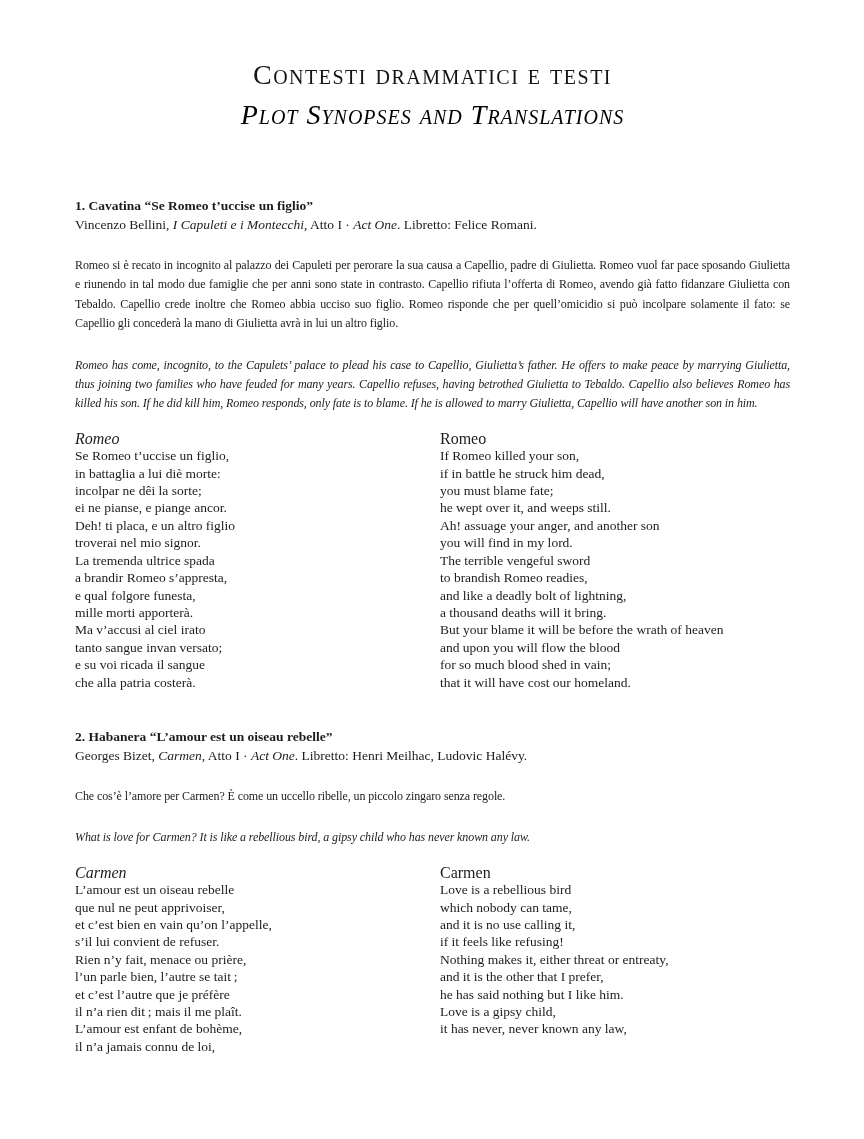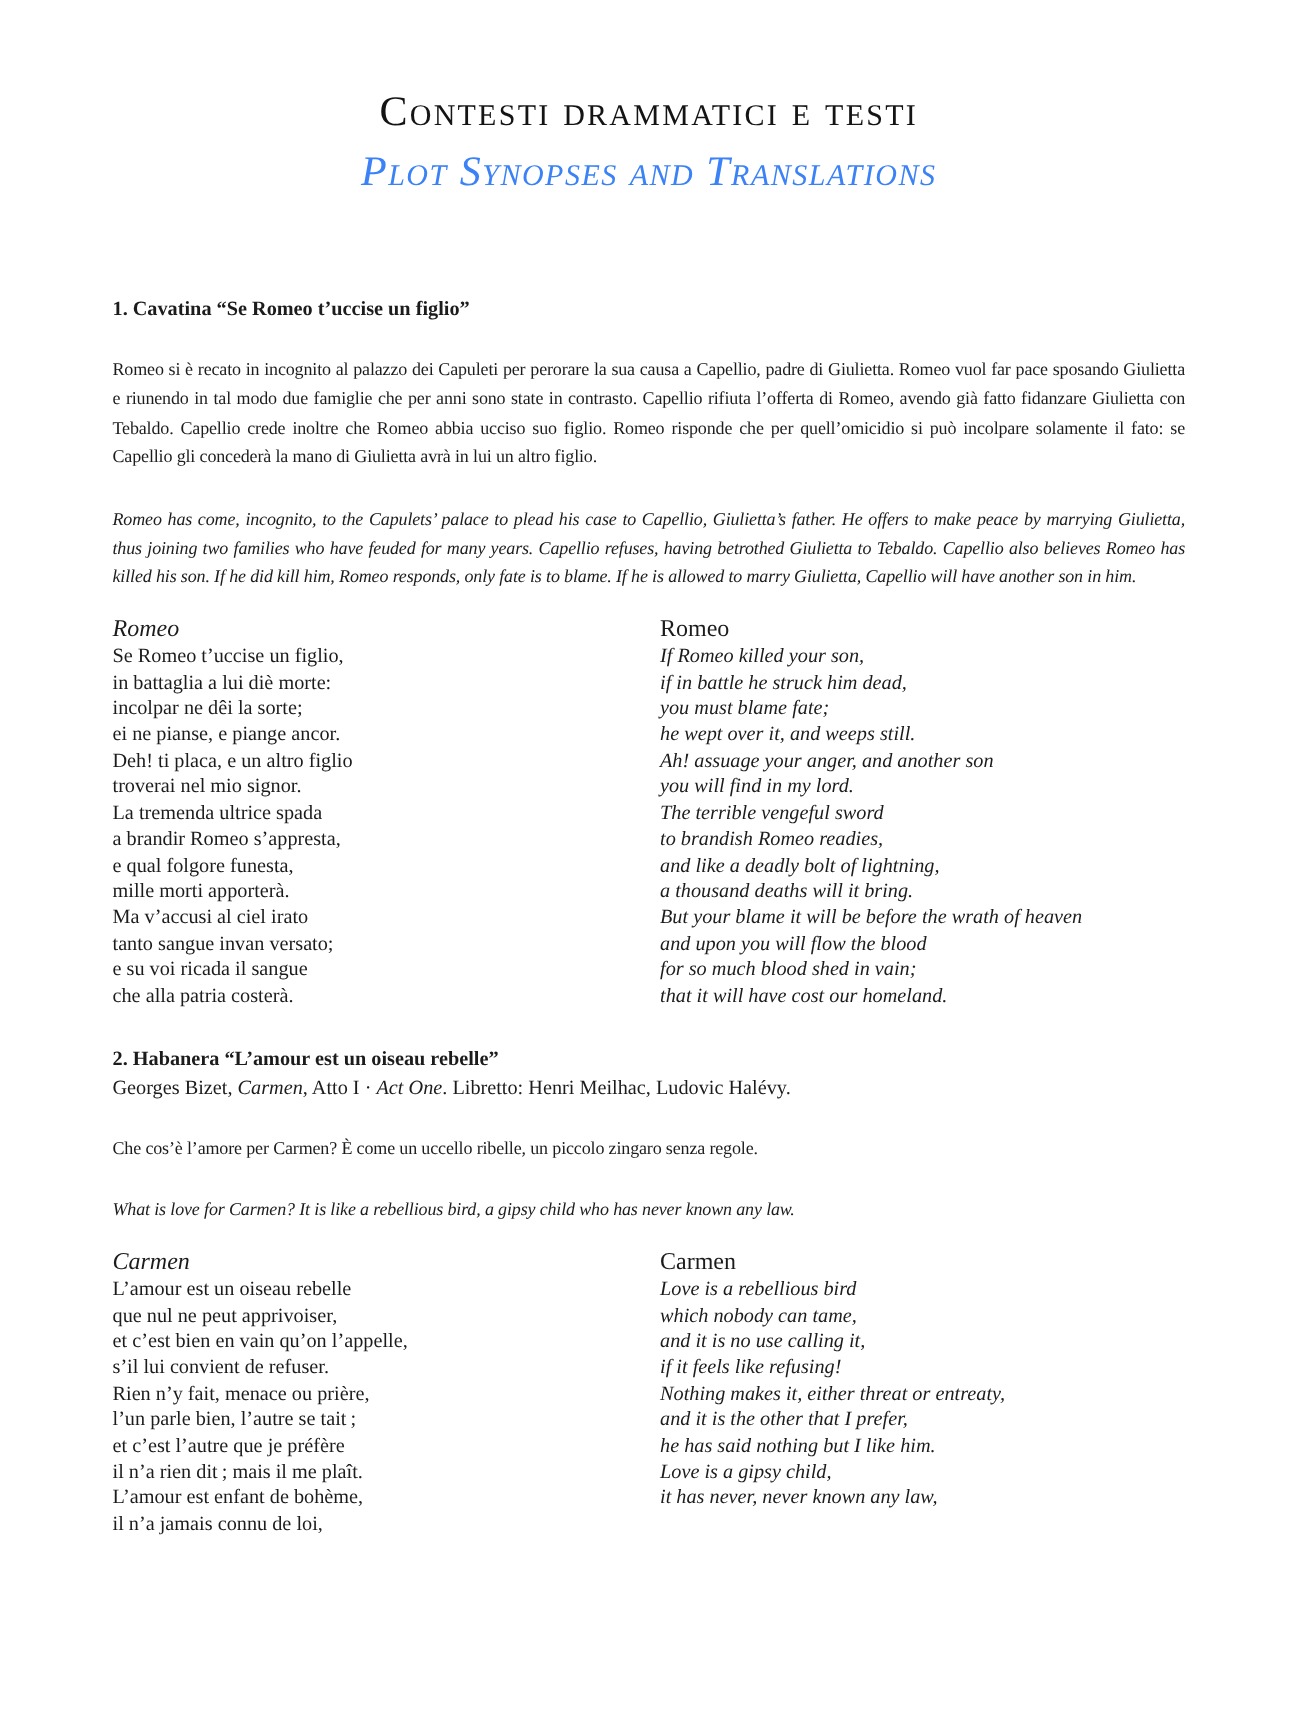--- a/index.html
+++ b/index.html
@@ -35,24 +35,24 @@
     color: #141414;
   }
   .title-sub {
     margin: 2px 0 0 0;
     font-size: 28px;
     font-weight: 400;
     font-style: italic;
     font-variant: small-caps;
     letter-spacing: 1px;
     line-height: 38px;
-    color: #3b82f6;
+    color: #000000;
   }
   .section { margin: 0; }
-  .section + .section { margin-top: 24px; }
+  .section + .section { margin-top: 36px; }
   .sec-heading {
     margin: 0;
     font-size: 13.5px;
     font-weight: 700;
     line-height: 19px;
   }
   .credit {
     margin: 0;
     font-size: 13.5px;
     line-height: 19px;
@@ -74,34 +74,35 @@
   .speaker {
     font-size: 16px;
     line-height: 17.4px;
   }
   .speaker.italic { font-style: italic; }
   .vline {
     font-size: 13.5px;
     line-height: 17.4px;
     white-space: nowrap;
   }
-  .vcol.translation .vline { font-style: italic; }
+  .vcol.translation .vline { }
 </style>
 </head>
 <body>
 
 <main class="page">
 
   <header class="titles">
     <h1 class="title-main">Contesti drammatici e testi</h1>
     <h2 class="title-sub">Plot Synopses and Translations</h2>
   </header>
 
   <section class="section">
     <h3 class="sec-heading">1. Cavatina “Se Romeo t’uccise un figlio”</h3>
+    <p class="credit"><span>Vincenzo Bellini, </span><span class="work">I Capuleti e i Montecchi</span><span>, Atto I · </span><span class="act">Act One</span><span>. Libretto: Felice Romani.</span></p>
     <p class="synopsis italian">Romeo si è recato in incognito al palazzo dei Capuleti per perorare la sua causa a Capellio, padre di Giulietta. Romeo vuol far pace sposando Giulietta e riunendo in tal modo due famiglie che per anni sono state in contrasto. Capellio rifiuta l’offerta di Romeo, avendo già fatto fidanzare Giulietta con Tebaldo. Capellio crede inoltre che Romeo abbia ucciso suo figlio. Romeo risponde che per quell’omicidio si può incolpare solamente il fato: se Capellio gli concederà la mano di Giulietta avrà in lui un altro figlio.</p>
     <p class="synopsis english">Romeo has come, incognito, to the Capulets’ palace to plead his case to Capellio, Giulietta’s father. He offers to make peace by marrying Giulietta, thus joining two families who have feuded for many years. Capellio refuses, having betrothed Giulietta to Tebaldo. Capellio also believes Romeo has killed his son. If he did kill him, Romeo responds, only fate is to blame. If he is allowed to marry Giulietta, Capellio will have another son in him.</p>
     <div class="verse">
       <div class="vcol original">
         <div class="speaker italic">Romeo</div>
         <div>
 
         <div class="vline">Se Romeo t’uccise un figlio,</div>
             <div class="vline">in battaglia a lui diè morte:</div>
             <div class="vline">incolpar ne dêi la sorte;</div>

